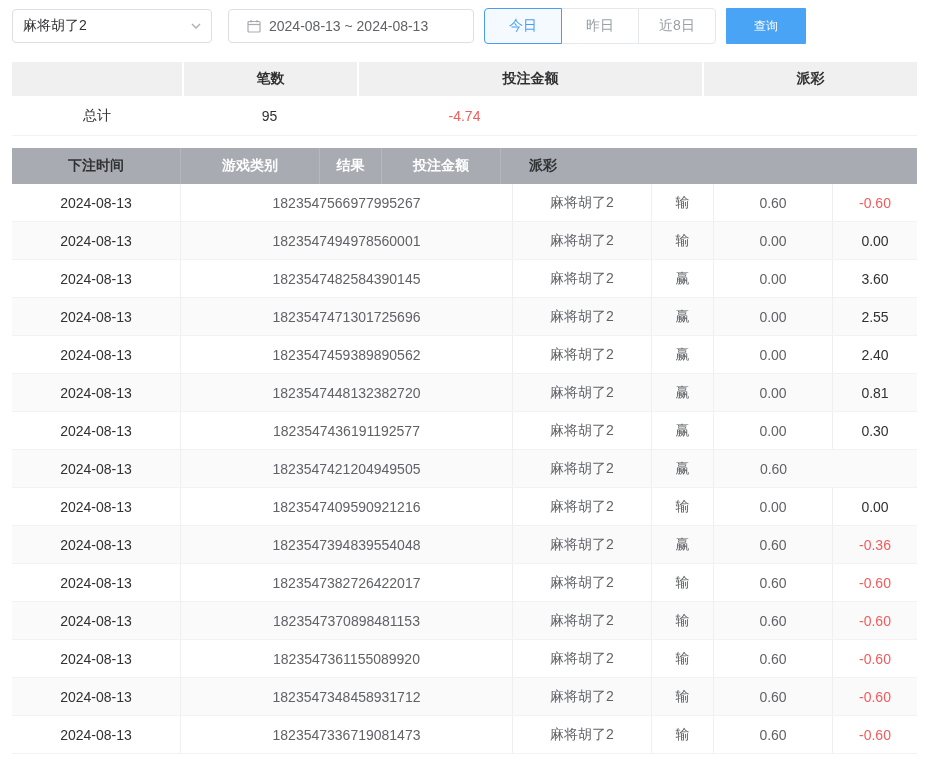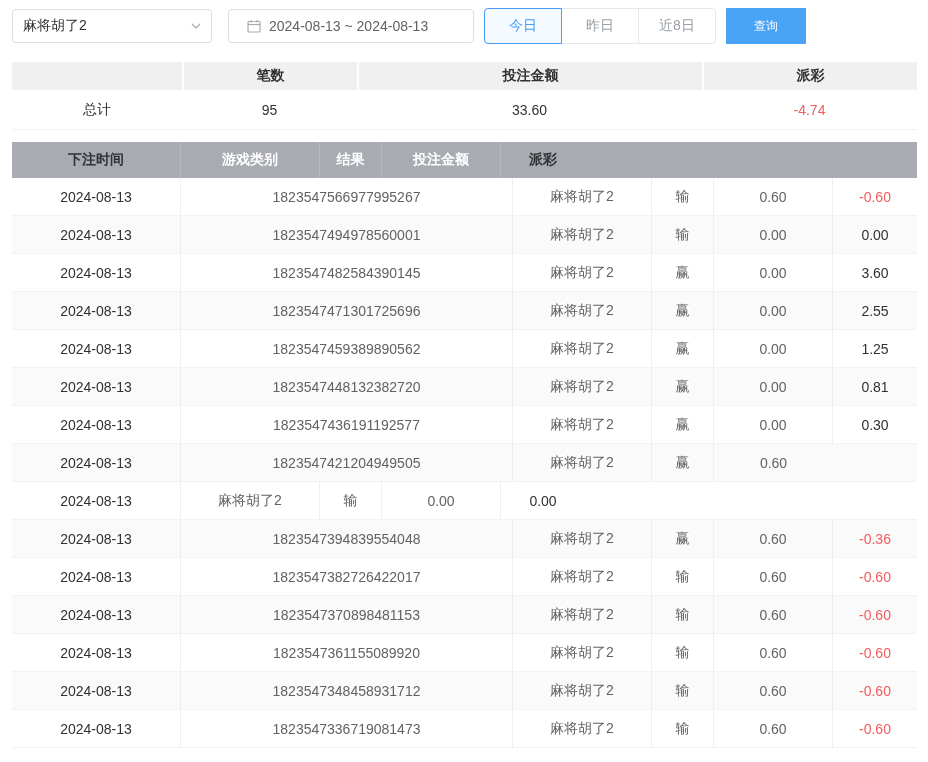--- a/index.html
+++ b/index.html
@@ -29,21 +29,21 @@
   .quick-btn:first-child { margin-left: 0; border-radius: 4px 0 0 4px; }
   .quick-btn:last-child { border-radius: 0 4px 4px 0; }
   .quick-btn.active { color: #479df5; border-color: #479df5; background: #f4faff; position: relative; z-index: 1; }
   .query-btn {
     margin-left: 10px; height: 36px; width: 80px; background: #49a4f6; color: #fff;
     border: none; border-radius: 1px; font-size: 12px; cursor: pointer;
   }
 
   
   .summary { margin-top: 18px; width: 905px; font-size: 14px; }
-  .summary .s-head { display: flex; background: #f0f0f0; height: 28px; }
+  .summary .s-head { display: flex; background: #f0f0f0; height: 34px; }
   .summary .s-head .s-cell { border-left: 2px solid #fff; font-weight: bold; color: #303133; }
   .summary .s-head .s-cell:first-child { border-left: none; }
   .summary .s-body { display: flex; height: 40px; border-bottom: 1px solid #f2f2f2; background: #fff; }
   .s-cell { display: flex; align-items: center; justify-content: center; }
   .sc1 { width: 170px; } .sc2 { width: 175px; } .sc3 { width: 345px; } .sc4 { width: 215px; }
 
   
   .table { margin-top: 12px; width: 905px; font-size: 14px; }
   .thead { display: flex; background: #a8abb2; height: 36px; }
   .th {
@@ -103,21 +103,20 @@
 <div class="summary">
   <div class="s-head">
     <div class="s-cell sc1"></div>
     <div class="s-cell sc2">笔数</div>
     <div class="s-cell sc3">投注金额</div>
     <div class="s-cell sc4">派彩</div>
   </div>
   <div class="s-body">
     <div class="s-cell sc1">总计</div>
     <div class="s-cell sc2">95</div>
-    <div class="s-cell sc3">33.60</div>
     <div class="s-cell sc4 neg" id="summary-payout">-4.74</div>
   </div>
 </div>
 
 <div class="table">
   <div class="thead">
     <div class="th col-time">下注时间</div>
     <div class="th col-game">游戏类别</div>
     <div class="th col-result">结果</div>
     <div class="th col-amount">投注金额</div>
@@ -159,21 +158,21 @@
     <div class="td col-amount">0.00</div>
     <div class="td col-payout">2.55</div>
   </div>
 
   <div class="tr">
     <div class="td col-time">2024-08-13</div>
     <div class="td col-id">1823547459389890562</div>
     <div class="td col-game">麻将胡了2</div>
     <div class="td col-result">赢</div>
     <div class="td col-amount">0.00</div>
-    <div class="td col-payout">1.25</div>
+    <div class="td col-payout">2.40</div>
   </div>
 
   <div class="tr">
     <div class="td col-time">2024-08-13</div>
     <div class="td col-id">1823547448132382720</div>
     <div class="td col-game">麻将胡了2</div>
     <div class="td col-result">赢</div>
     <div class="td col-amount">0.00</div>
     <div class="td col-payout">0.81</div>
   </div>
@@ -190,20 +189,21 @@
   <div class="tr">
     <div class="td col-time">2024-08-13</div>
     <div class="td col-id">1823547421204949505</div>
     <div class="td col-game">麻将胡了2</div>
     <div class="td col-result">赢</div>
     <div class="td col-amount">0.60</div>
   </div>
 
   <div class="tr">
     <div class="td col-time">2024-08-13</div>
+    <div class="td col-id">1823547409590921216</div>
     <div class="td col-game">麻将胡了2</div>
     <div class="td col-result">输</div>
     <div class="td col-amount">0.00</div>
     <div class="td col-payout">0.00</div>
   </div>
 
   <div class="tr">
     <div class="td col-time">2024-08-13</div>
     <div class="td col-id">1823547394839554048</div>
     <div class="td col-game">麻将胡了2</div>

